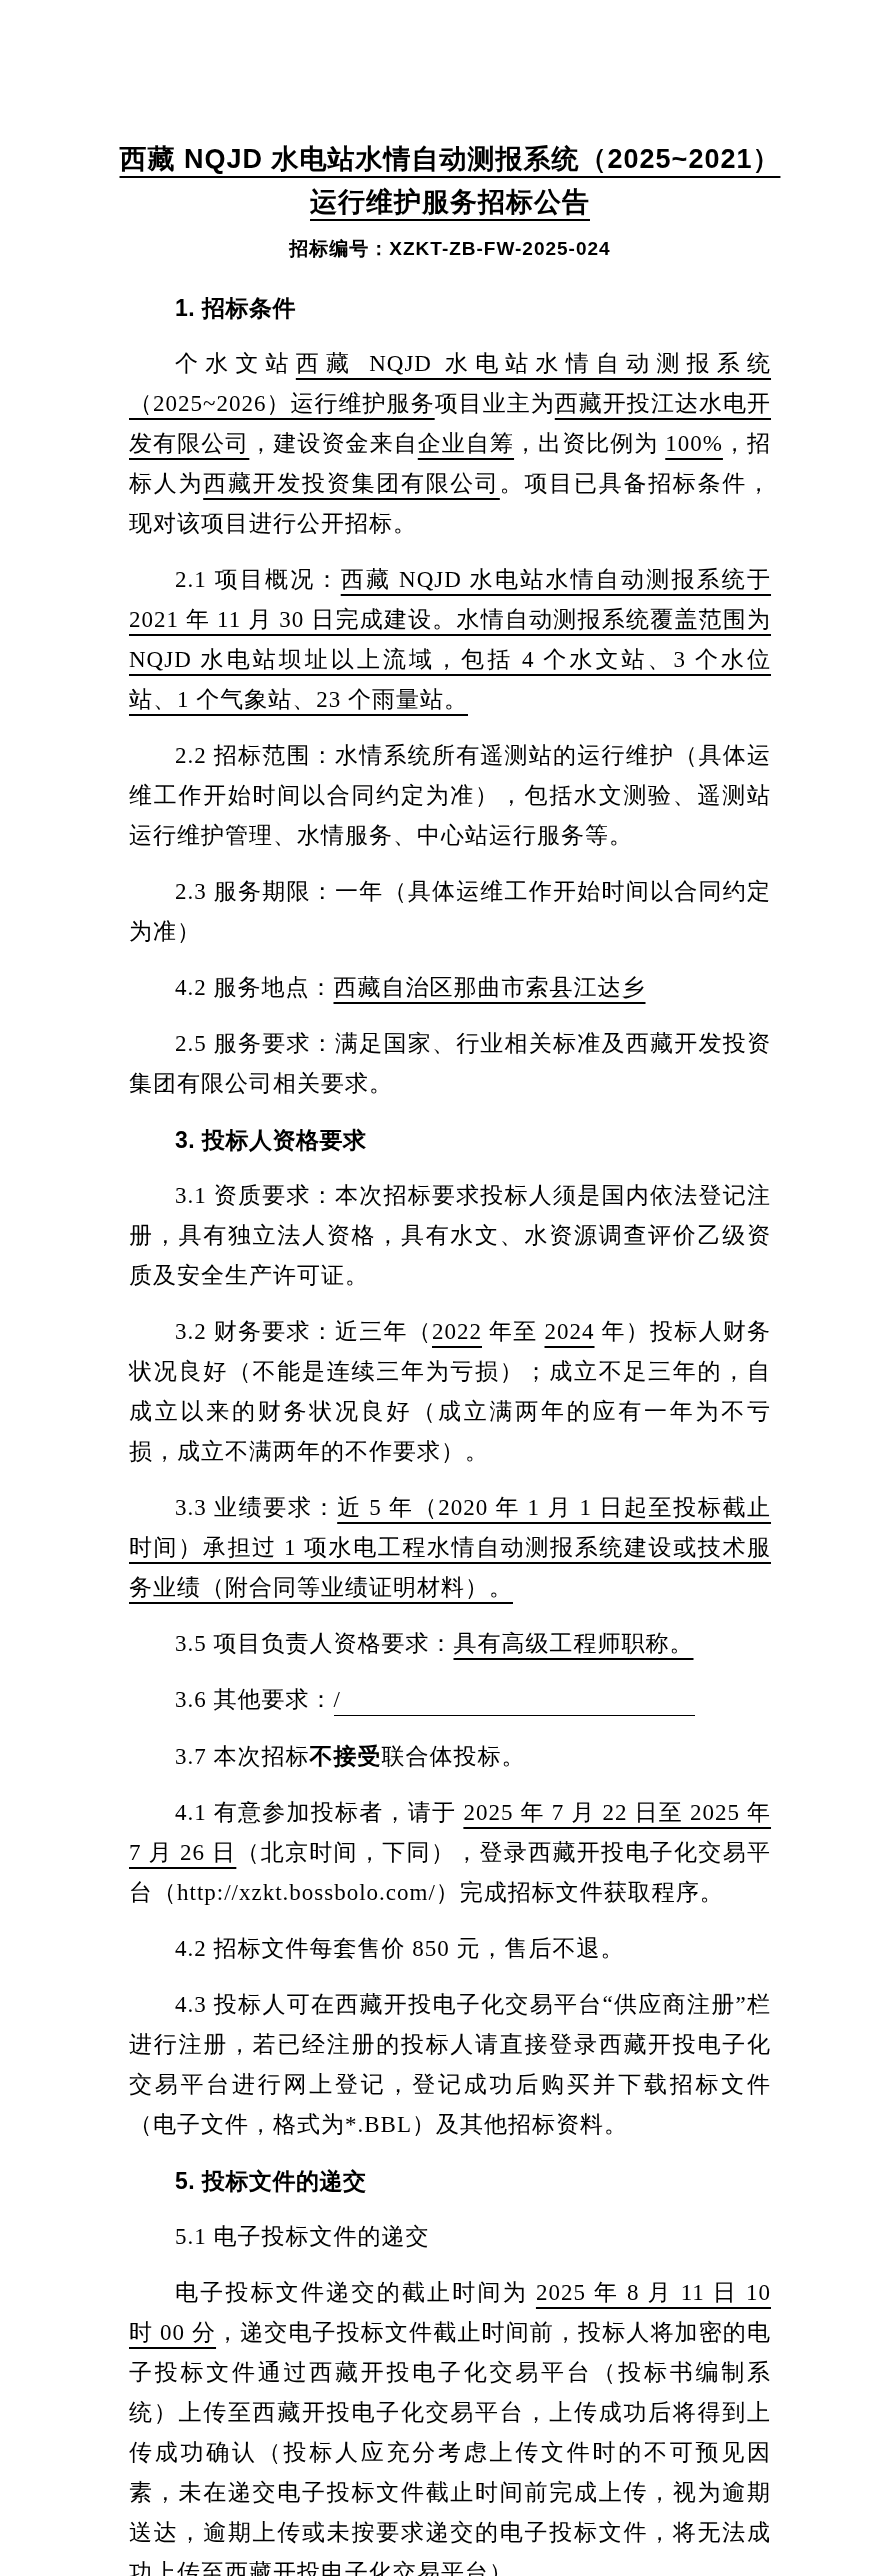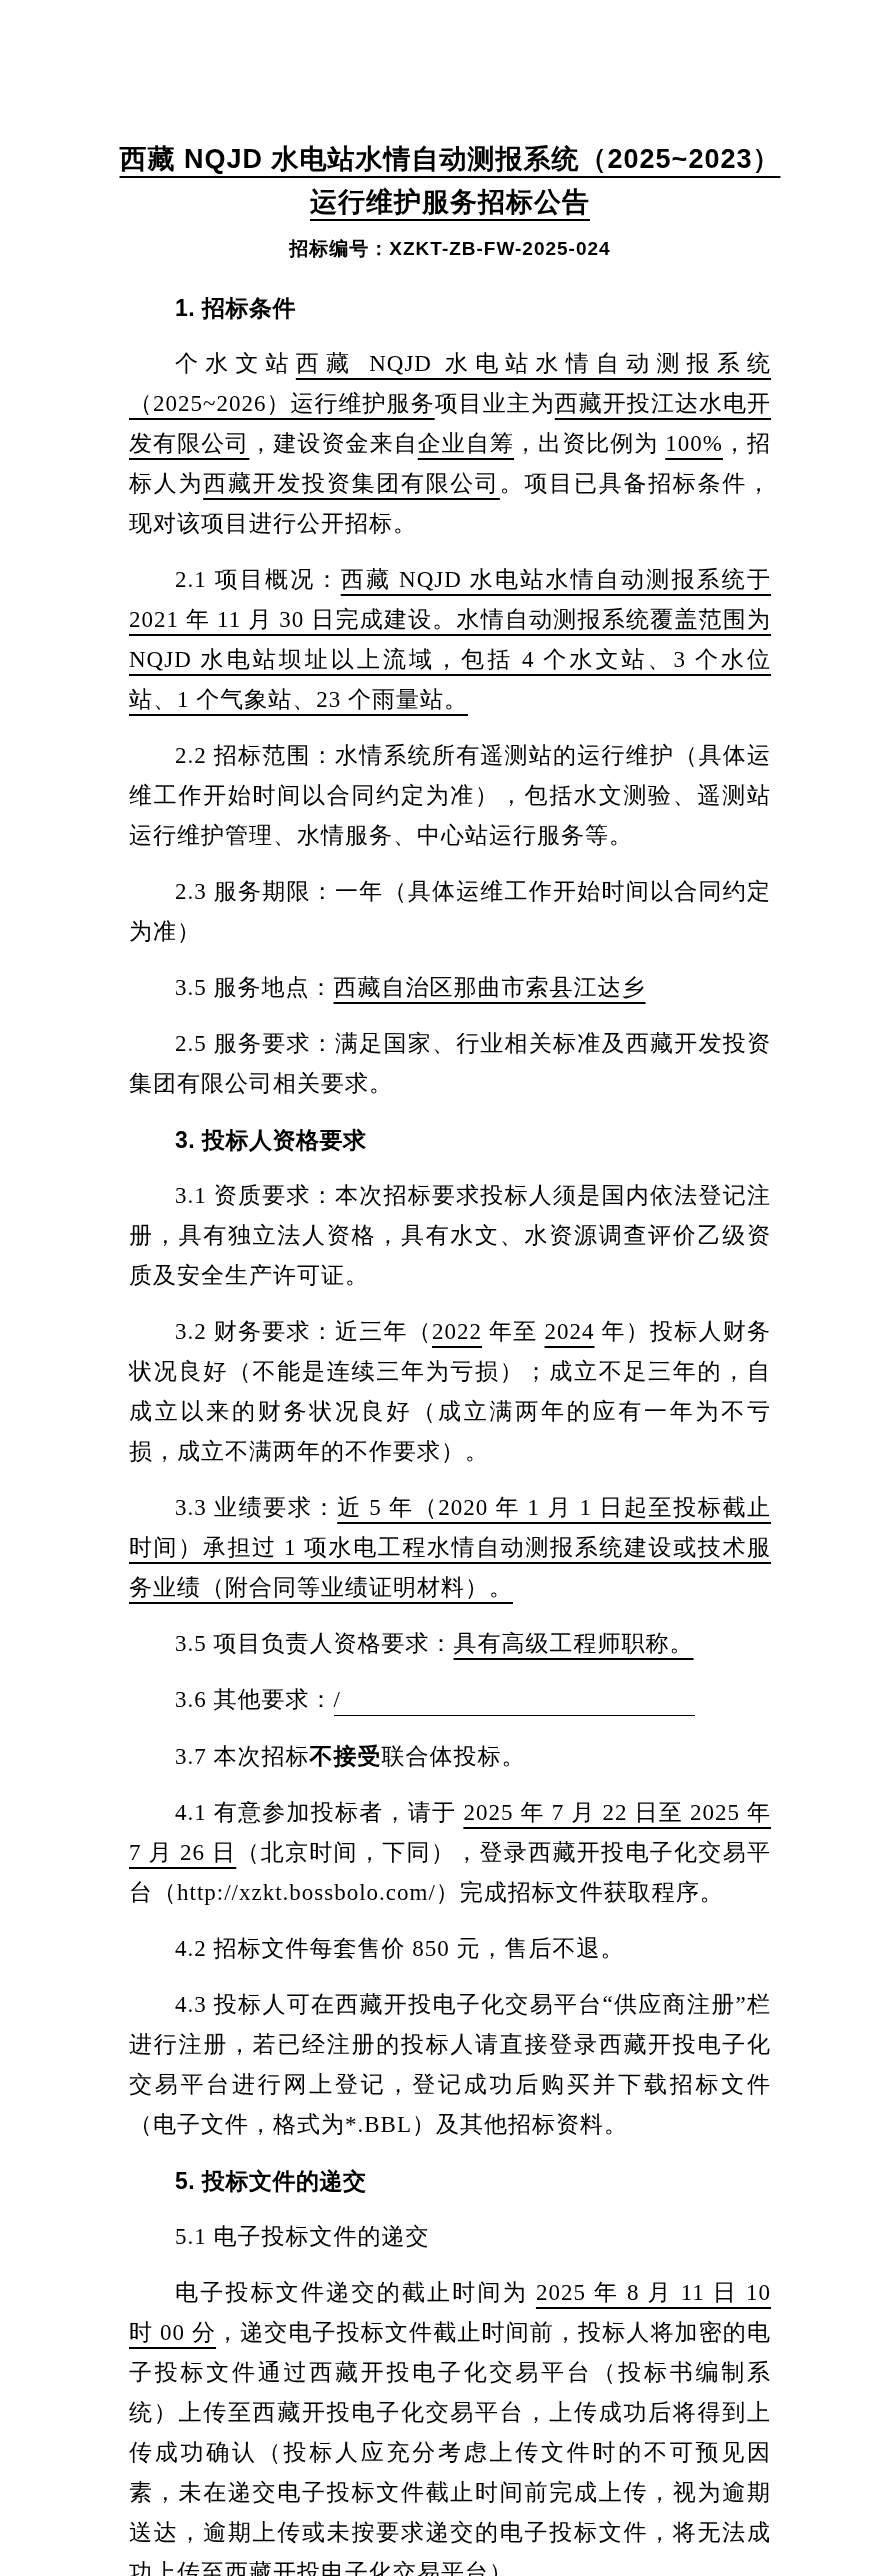--- a/index.html
+++ b/index.html
@@ -69,30 +69,30 @@
     border-bottom:1.5px solid #000;
     line-height:30px;
     vertical-align:baseline;
   }
 </style>
 </head>
 <body>
 
 <div class="page">
   <div class="content">
-    <div class="title">西藏 NQJD 水电站水情自动测报系统（2025~2023）</div>
+    <div class="title">西藏 NQJD 水电站水情自动测报系统（2025~2021）</div>
     <div class="title">运行维护服务招标公告</div>
     <div class="bidno">招标编号：XZKT-ZB-FW-2025-024</div>
     <div class="blocks" id="blocks">
         <p class="heading"><span class="">1. 招标条件</span></p>
         <p class="para"><span class="">个水文站</span><span class="u">西藏 NQJD 水电站水情自动测报系统（2025~2026）运行维护服务</span><span class="">项目业主为</span><span class="u">西藏开投江达水电开发有限公司</span><span class="">，建设资金来自</span><span class="u">企业自筹</span><span class="">，出资比例为 </span><span class="u">100%</span><span class="">，招标人为</span><span class="u">西藏开发投资集团有限公司</span><span class="">。项目已具备招标条件，现对该项目进行公开招标。</span></p>
         <p class="para"><span class="">2.1 项目概况：</span><span class="u">西藏 NQJD 水电站水情自动测报系统于 2021 年 11 月 30 日完成建设。水情自动测报系统覆盖范围为 NQJD 水电站坝址以上流域，包括 4 个水文站、3 个水位站、1 个气象站、23 个雨量站。</span></p>
         <p class="para"><span class="">2.2 招标范围：水情系统所有遥测站的运行维护（具体运维工作开始时间以合同约定为准），包括水文测验、遥测站运行维护管理、水情服务、中心站运行服务等。</span></p>
         <p class="para"><span class="">2.3 服务期限：一年（具体运维工作开始时间以合同约定为准）</span></p>
-        <p class="para"><span class="">3.5 服务地点：</span><span class="u">西藏自治区那曲市索县江达乡</span></p>
+        <p class="para"><span class="">4.2 服务地点：</span><span class="u">西藏自治区那曲市索县江达乡</span></p>
         <p class="para"><span class="">2.5 服务要求：满足国家、行业相关标准及西藏开发投资集团有限公司相关要求。</span></p>
         <p class="heading"><span class="">3. 投标人资格要求</span></p>
         <p class="para"><span class="">3.1 资质要求：本次招标要求投标人须是国内依法登记注册，具有独立法人资格，具有水文、水资源调查评价乙级资质及安全生产许可证。</span></p>
         <p class="para"><span class="">3.2 财务要求：近三年（</span><span class="u">2022</span><span class=""> 年至 </span><span class="u">2024</span><span class=""> 年）投标人财务状况良好（不能是连续三年为亏损）；成立不足三年的，自成立以来的财务状况良好（成立满两年的应有一年为不亏损，成立不满两年的不作要求）。</span></p>
         <p class="para"><span class="">3.3 业绩要求：</span><span class="u">近 5 年（2020 年 1 月 1 日起至投标截止时间）承担过 1 项水电工程水情自动测报系统建设或技术服务业绩（附合同等业绩证明材料）。</span></p>
         <p class="para"><span class="">3.5 项目负责人资格要求：</span><span class="u">具有高级工程师职称。</span></p>
         <p class="para"><span class="">3.6 其他要求：</span><span class="blank">/</span></p>
         <p class="para"><span class="">3.7 本次招标</span><span class="b">不接受</span><span class="">联合体投标。</span></p>
         <p class="para"><span class="">4.1 有意参加投标者，请于 </span><span class="u">2025 年 7 月 22 日至 2025 年 7 月 26 日</span><span class="">（北京时间，下同），登录西藏开投电子化交易平台（http://xzkt.bossbolo.com/）完成招标文件获取程序。</span></p>
         <p class="para"><span class="">4.2 招标文件每套售价 850 元，售后不退。</span></p>

